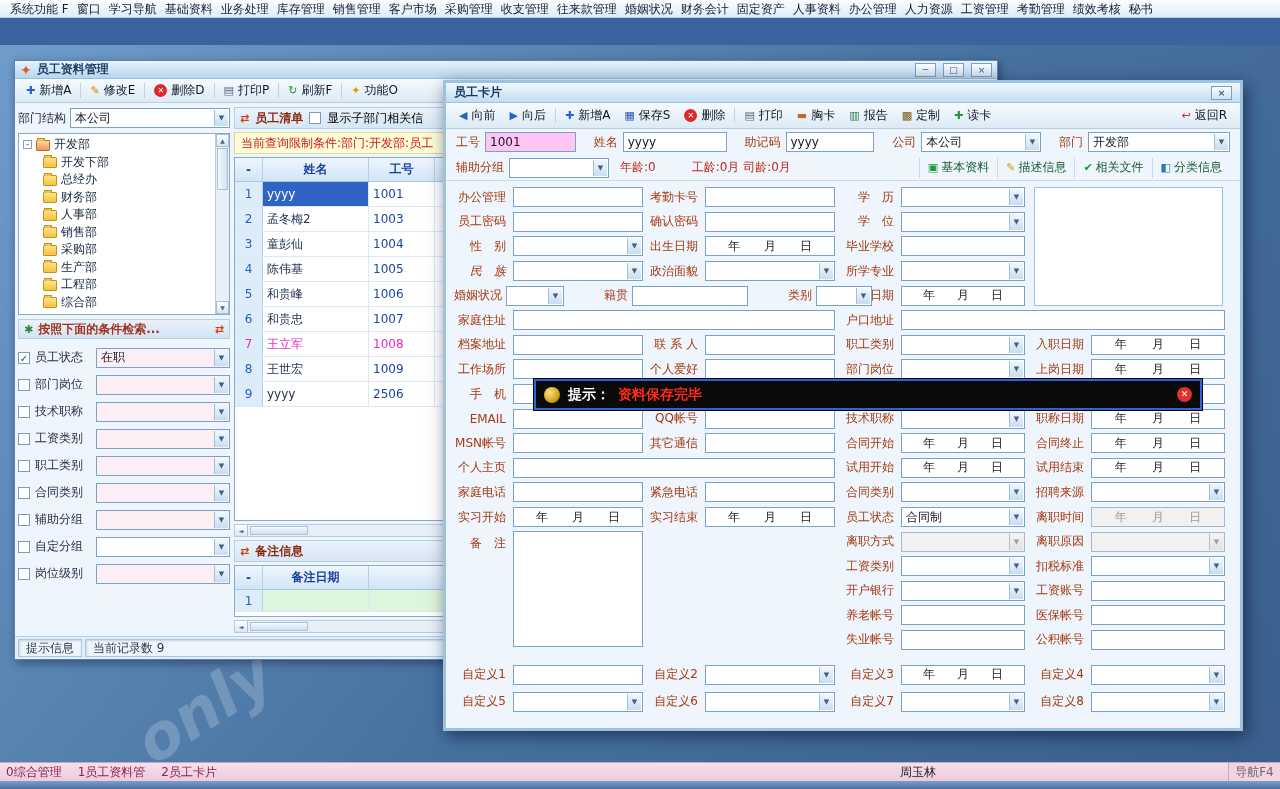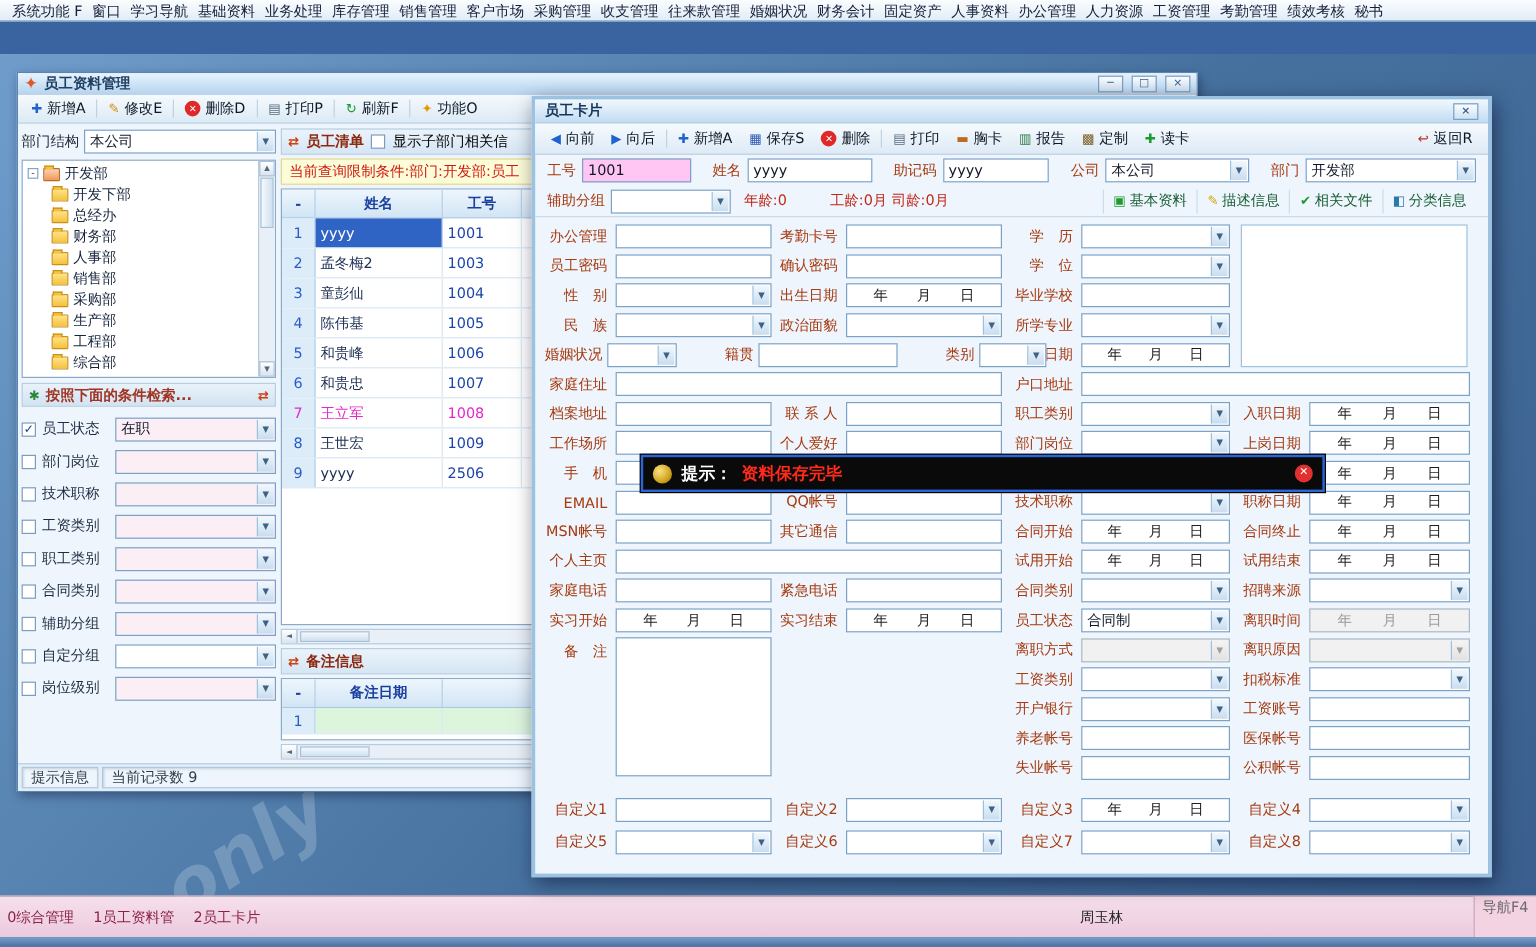--- a/index.html
+++ b/index.html
@@ -172,32 +172,32 @@
   .marital .f-label.w1 { width: 56px; text-align: right; padding-right: 4px; }
   .marital .f-label.w2 { width: 36px; text-align: center; margin-left: 38px; }
   .marital .ctl { margin-right: 2px; }
   .ms1 { width: 58px; flex: none; } .ms2 { width: 116px; flex: none; } .ms3 { width: 56px; flex: none; }
 
   .wc-custom { display: grid; grid-template-columns: 56px 136px 50px 136px 54px 130px 54px 140px;
     grid-column-gap: 3px; grid-auto-rows: 27px; align-items: center; padding: 4px 0 0 8px; }
   .wc-custom .f-label { justify-self: end; padding-right: 4px; }
   .wc-custom .ctl { margin-right: 6px; }
 
-  .notification { position: absolute; left: 88px; top: 296px; width: 570px; height: 31px; z-index: 60;
+  .notification { position: absolute; left: 88px; top: 296px; width: 668px; height: 31px; z-index: 60;
     background: #0a0a0a; border: 2px solid #2a66d8; box-shadow: 0 0 0 1px #000;
     display: flex; align-items: center; gap: 8px; padding: 0 8px; }
   .notif-icon { width: 16px; height: 16px; border-radius: 50%; flex: none;
     background: radial-gradient(circle at 35% 35%, #ffe080, #caa018 65%, #705008); }
   .notif-prefix { color: #ffffff; font-weight: bold; font-size: 14px; white-space: pre; }
   .notif-msg { color: #ff2a1a; font-weight: bold; font-size: 14px; }
   .notif-close { margin-left: auto; width: 15px; height: 15px; border-radius: 50%; background: #e03030;
     color: #fff; font-size: 9px; line-height: 15px; text-align: center; }
 
   
-  .statusbar { position: absolute; left: 0; right: 0; bottom: 8px; height: 35px;
+  .statusbar { position: absolute; left: 0; right: 0; bottom: 8px; height: 19px;
     background: linear-gradient(#f6e0ec, #eccade); border-top: 1px solid #c8a8bc;
     display: flex; align-items: center; padding: 4px 6px; }
   .sb-task { color: #8c2248; margin-right: 16px; white-space: nowrap; }
   .sb-user { position: absolute; left: 900px; color: #222; }
   .sb-nav { position: absolute; right: 0; top: 0; bottom: 0; width: 52px; background: #f3d2e2;
     border-left: 1px solid #c8a8bc; color: #6a6a6a; text-align: center; line-height: 18px; }
   .bottom-strip { position: absolute; left: 0; right: 0; bottom: 0; height: 8px;
     background: linear-gradient(#7aa0cc, #4a6f9e); }
 </style>
 </head>
@@ -646,21 +646,21 @@
             <span class="sel-btn">▼</span>
           </div>
           <span class="f-label" style="grid-area: 3 / 3;">出生日期</span>
           <div class="ctl date" style="grid-area: 3 / 4;">
             <span class="dpart">年</span>
             <span class="dpart">月</span>
             <span class="dpart">日</span>
           </div>
           <span class="f-label" style="grid-area: 3 / 5;">毕业学校</span>
           <div class="ctl text" style="grid-area: 3 / 6;"></div>
-          <span class="f-label" style="grid-area: 4 / 1;">民　族</span>
+          <span class="f-label" style="grid-area: 4 / 1; font-style: italic;">民　族</span>
           <div class="ctl select" style="grid-area: 4 / 2;">
             <span class="sel-val"></span>
             <span class="sel-btn">▼</span>
           </div>
           <span class="f-label" style="grid-area: 4 / 3;">政治面貌</span>
           <div class="ctl select" style="grid-area: 4 / 4;">
             <span class="sel-val"></span>
             <span class="sel-btn">▼</span>
           </div>
           <span class="f-label" style="grid-area: 4 / 5;">所学专业</span>

